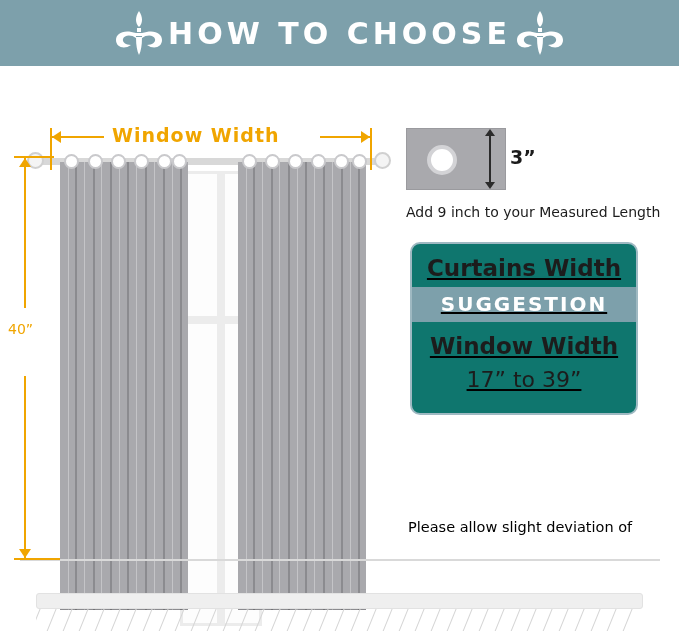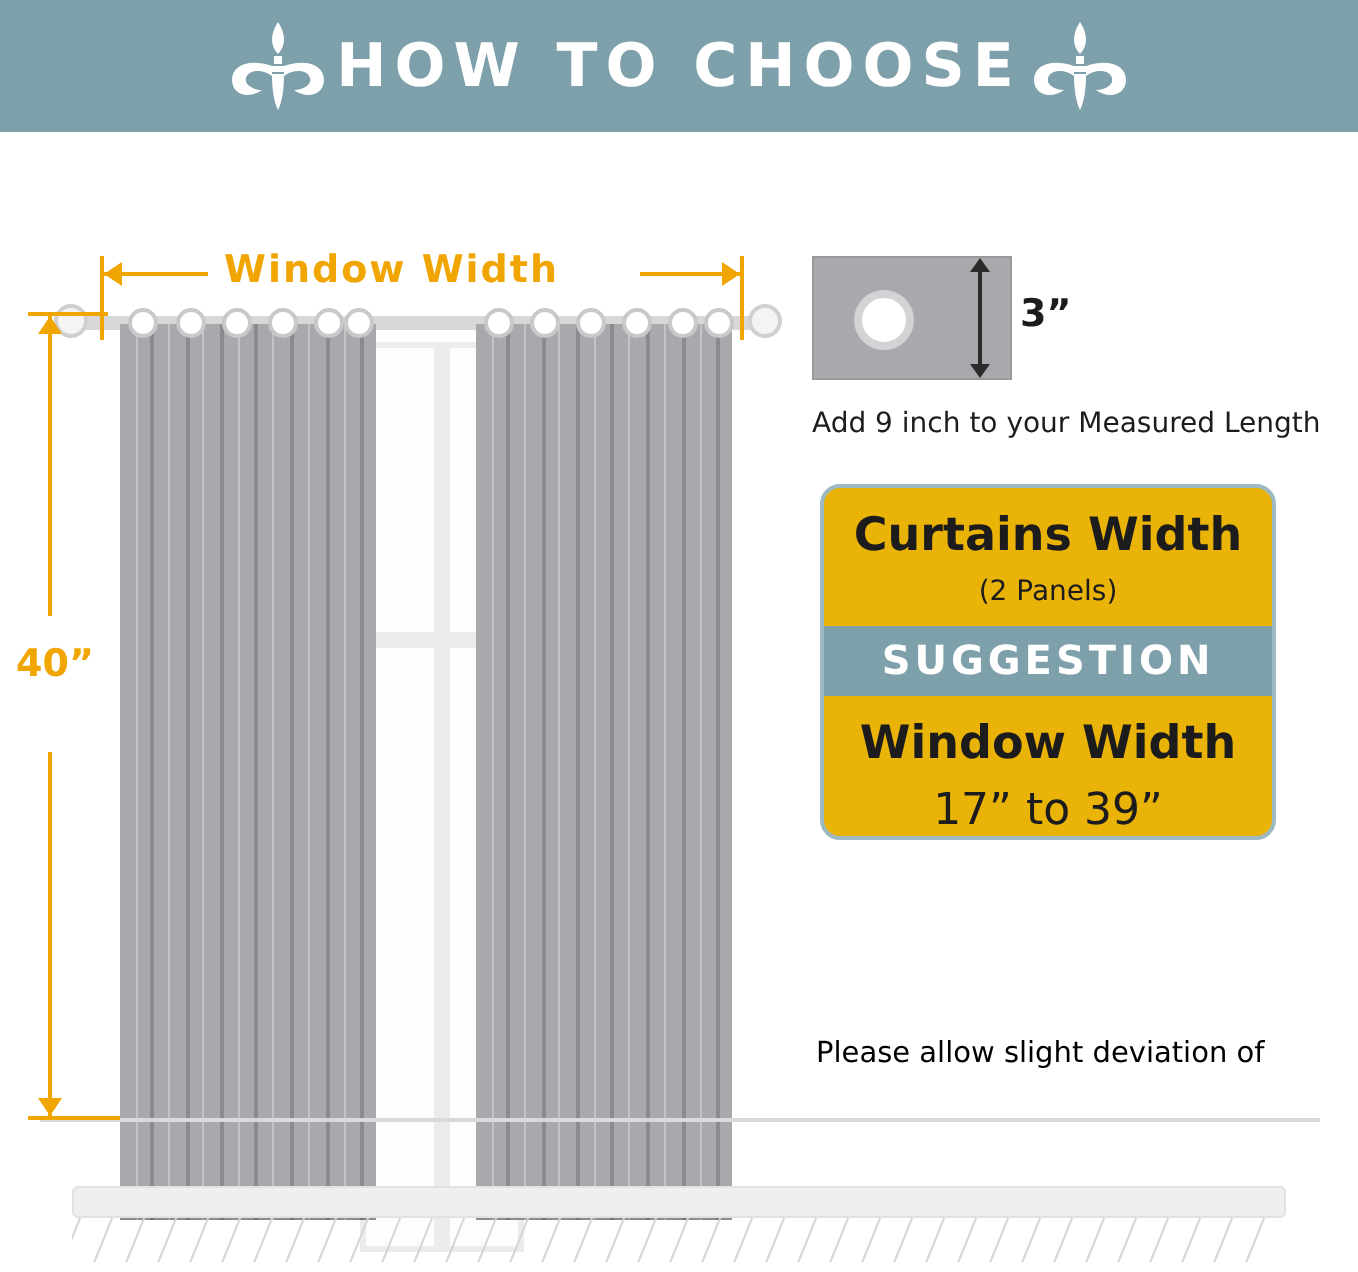--- a/index.html
+++ b/index.html
@@ -221,22 +221,22 @@
     font-size: 19px;
     font-weight: bold;
     color: #f0a500;
     letter-spacing: 1px;
     white-space: nowrap;
   }
   .label-height {
     position: absolute;
     left: 8px;
     top: 255px;
-    font-size: 19px;
-    font-weight: bold;
+    font-size: 14px;
+    font-weight: normal;
     color: #f0a500;
     white-space: nowrap;
   }
 
   
   .right-col {
     position: absolute;
     left: 406px;
     top: 62px;
     width: 256px;
@@ -316,23 +316,24 @@
   }
 
   
   .card {
     position: absolute;
     left: 4px;
     top: 114px;
     width: 228px;
     border: 2px solid #9fb9c2;
     border-radius: 10px;
-    background: #eab308;
+    background: #0f766e;
     overflow: hidden;
     box-sizing: border-box;
+    text-decoration: underline;
   }
   .card-row {
     text-align: center;
     color: #1c1c1c;
   }
   .card-title {
     font-size: 23px;
     font-weight: bold;
     padding: 11px 0 6px;
   }
@@ -353,21 +354,21 @@
     padding: 5px 0 6px;
     text-align: center;
   }
   .card-title2 {
     font-size: 23px;
     font-weight: bold;
     padding: 11px 0 8px;
   }
   .card-range {
     font-size: 22px;
-    padding: 0 0 0;
+    padding: 0 0 21px;
   }
 
   .deviation {
     position: absolute;
     left: 2px;
     top: 389px;
     width: 252px;
     font-size: 14.5px;
     line-height: 1.45;
     color: #000000;
@@ -531,21 +532,20 @@
       <div class="dim-arrow-up"></div>
       <div class="dim-arrow-down"></div>
     </div>
     <div class="grommet-dim-label">3”</div>
 
 
     <div class="add-note">Add 9 inch to your Measured Length</div>
 
     <div class="card">
       <div class="card-row card-title">Curtains Width</div>
-      <div class="card-row card-sub">(2 Panels)</div>
       <div class="card-band">SUGGESTION</div>
       <div class="card-row card-title2">Window Width</div>
       <div class="card-row card-range">17” to 39”</div>
     </div>
 
     <div class="deviation">
       <div>Please allow slight deviation of</div>
     </div>
 
   </div>

